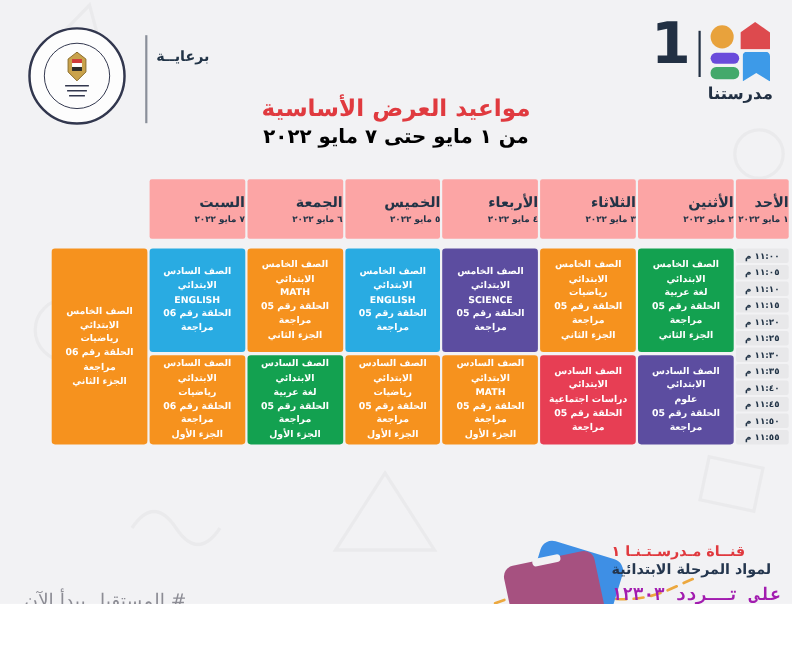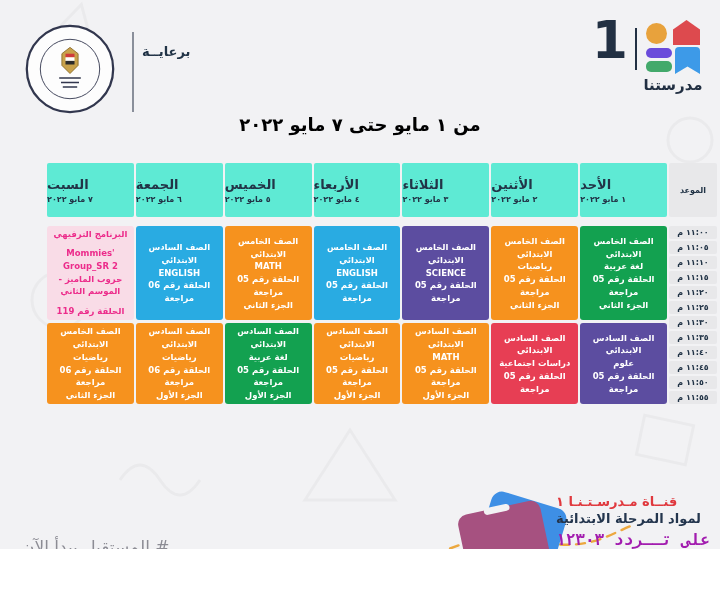--- a/index.html
+++ b/index.html
@@ -22,21 +22,21 @@
   .sh-green{left:0;top:41px;width:26px;height:11px;border-radius:5px;background:#43a96b;}
   .sh-bookmark{left:29px;top:27px;width:25px;height:27px;background:#3d9ae8;border-radius:4px 4px 0 0;clip-path:polygon(0 0,100% 0,100% 100%,50% 72%,0 100%);}
   .ch-name{position:absolute;left:638px;top:76px;width:70px;text-align:center;font-size:15px;font-weight:bold;color:#223043;}
 
   .main-title{position:absolute;left:0;right:0;top:86px;text-align:center;font-size:21px;font-weight:bold;color:#e03a3f;}
   .sub-title{position:absolute;left:0;right:0;top:114px;text-align:center;font-size:18px;font-weight:bold;color:#000000;}
 
   
   .thead{position:absolute;left:47px;top:163px;width:670px;height:54px;display:grid;grid-template-columns:48px repeat(7,1fr);column-gap:2px;direction:rtl;}
   .time-head{background:#e8e8ea;border-radius:2px;display:flex;align-items:center;justify-content:center;font-size:8px;font-weight:bold;color:#223447;}
-  .day-head{background:#5eead4;border-radius:2px;display:flex;flex-direction:column;align-items:flex-end;justify-content:center;gap:3px;color:#223447;}
+  .day-head{background:#fca5a5;border-radius:2px;display:flex;flex-direction:column;align-items:flex-start;justify-content:center;gap:3px;color:#223447;}
   .day-name{font-size:13px;font-weight:bold;}
   .day-date{font-size:8px;font-weight:bold;}
 
   .tbody{position:absolute;left:47px;top:226px;width:670px;height:178px;display:grid;grid-template-columns:48px repeat(7,1fr);column-gap:2px;direction:rtl;}
   .times-col{display:flex;flex-direction:column;gap:2px;text-align:center;}
   .time-pill{flex:1;background:#e8e8ea;border-radius:2px;display:flex;align-items:center;justify-content:center;font-size:8px;font-weight:bold;color:#223447;}
   .day-col{display:flex;flex-direction:column;gap:3px;}
   .cell{border-radius:3px;display:flex;flex-direction:column;justify-content:center;align-items:center;text-align:center;font-size:8.5px;font-weight:bold;line-height:1.5;padding:2px 1px;color:#fff;}
   .cell.b1{height:90px;}
   .cell.b2{flex:1;}
@@ -88,24 +88,24 @@
   <div class="ch-div"></div>
   <div class="ch-shapes">
     <div class="sh sh-circle"></div>
     <div class="sh sh-house"></div>
     <div class="sh sh-purple"></div>
     <div class="sh sh-green"></div>
     <div class="sh sh-bookmark"></div>
   </div>
   <div class="ch-name">مدرستنا</div>
 
+  <div class="main-title">مواعيد العرض الأساسية</div>
   <div class="sub-title">من ١ مايو حتى ٧ مايو ٢٠٢٢</div>
 
   <div class="thead">
-    <div class="time-head">الموعد</div>
     <div class="day-head">
       <div class="day-name">الأحد</div>
       <div class="day-date">١ مايو ٢٠٢٢</div>
     </div>
     <div class="day-head">
       <div class="day-name">الأثنين</div>
       <div class="day-date">٢ مايو ٢٠٢٢</div>
     </div>
     <div class="day-head">
       <div class="day-name">الثلاثاء</div>
@@ -229,26 +229,20 @@
       </div>
       <div class="cell b2" style="background: rgb(246, 146, 30); color: rgb(255, 255, 255);">
         <div class="bl">الصف السادس الابتدائي</div>
         <div class="bl">رياضيات</div>
         <div class="bl">الحلقة رقم 06 مراجعة</div>
         <div class="bl">الجزء الأول</div>
       </div>
     </div>
 
     <div class="day-col">
-      <div class="cell b1 cell-fun" style="background: rgb(249, 220, 231); color: rgb(236, 44, 139);">
-        <div class="bl">البرنامج الترفيهي</div>
-        <div class="bl">Mommies' Group_SR 2</div>
-        <div class="bl">جروب الماميز - الموسم الثاني</div>
-        <div class="bl">الحلقة رقم 119</div>
-      </div>
       <div class="cell b2" style="background: rgb(246, 146, 30); color: rgb(255, 255, 255);">
         <div class="bl">الصف الخامس الابتدائي</div>
         <div class="bl">رياضيات</div>
         <div class="bl">الحلقة رقم 06 مراجعة</div>
         <div class="bl">الجزء الثاني</div>
       </div>
     </div>
   </div>
 
   <svg class="footer-art" viewBox="0 0 720 131">

